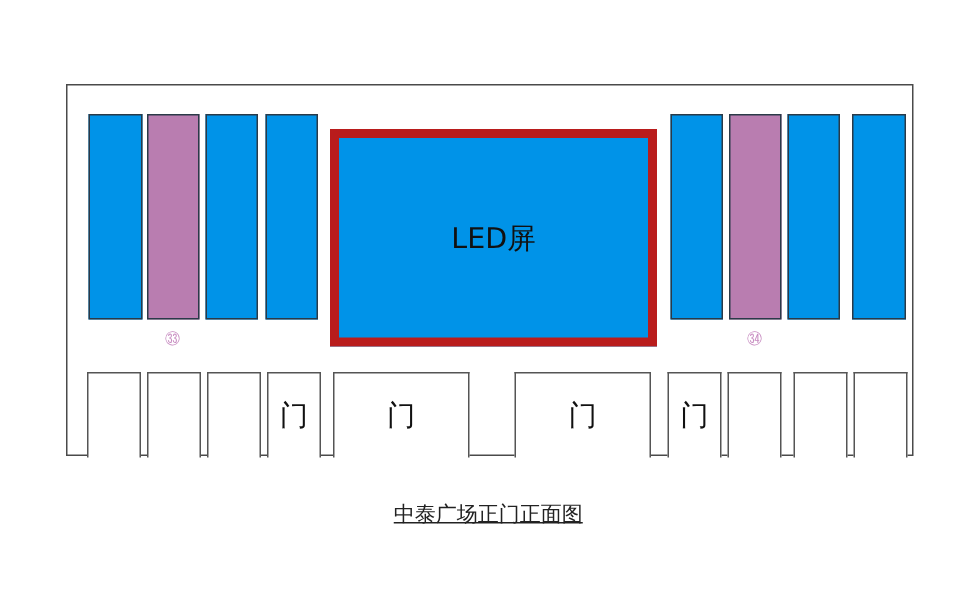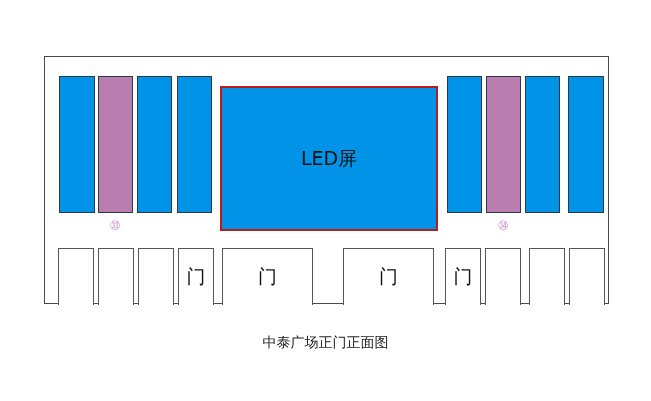--- a/index.html
+++ b/index.html
@@ -3,28 +3,28 @@
 <meta charset="utf-8">
 <style>
   html, body { margin:0; padding:0; background:#ffffff; }
   body { width:651px; height:401px; position:relative; overflow:hidden;
          font-family:"DejaVu Sans", sans-serif; }
   .frame { position:absolute; left:44px; top:56px; width:565px; height:248px;
            border:1px solid #4a4a4a; box-sizing:border-box; background:#fff; }
   .panel { position:absolute; box-sizing:border-box; border:1px solid #2a3a48; }
   .blue { background:#0093e8; }
   .purple { background:#b97db0; }
-  .led { position:absolute; box-sizing:border-box; border:2px solid #b91c1c; background:#0093e8;
+  .led { position:absolute; box-sizing:border-box; border:6px solid #b91c1c; background:#0093e8;
          display:flex; align-items:center; justify-content:center; }
   .led span { font-size:19px; color:#111; letter-spacing:0px; }
   .door { position:absolute; box-sizing:border-box; border:1px solid #555; border-bottom:none; background:#fff;
           display:flex; align-items:center; justify-content:center; }
   .door span { font-size:19px; color:#111; }
   .num { position:absolute; font-size:10px; color:#c78bc0; width:20px; text-align:center; }
-  .caption { position:absolute; left:0; width:651px; top:334px; text-align:center; font-size:14px; color:#222; }
+  .caption { position:absolute; left:0; width:651px; top:334px; text-align:center; font-size:14px; color:#222;text-decoration:underline; }
 </style>
 </head>
 <body>
 
 <div class="frame"></div>
 
 <div class="panel blue" style="left:59px;top:76px;width:36px;height:137px;"></div>
 <div class="panel purple" style="left:98px;top:76px;width:35px;height:137px;"></div>
 <div class="panel blue" style="left:137px;top:76px;width:35px;height:137px;"></div>
 <div class="panel blue" style="left:177px;top:76px;width:35px;height:137px;"></div>

